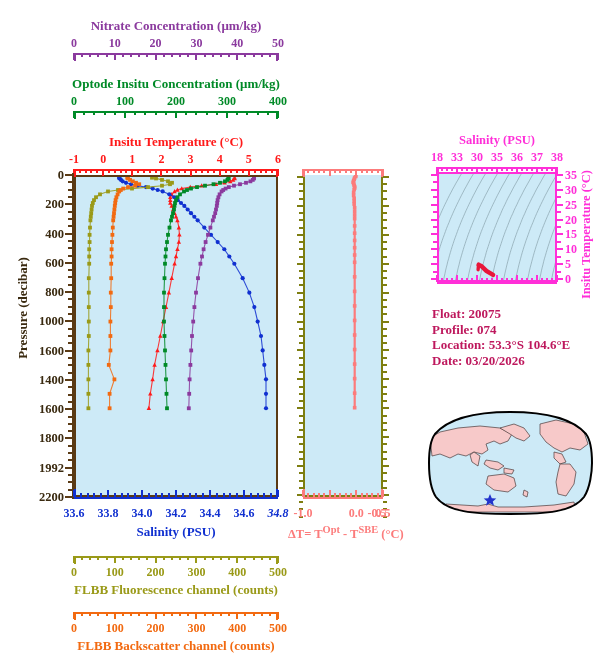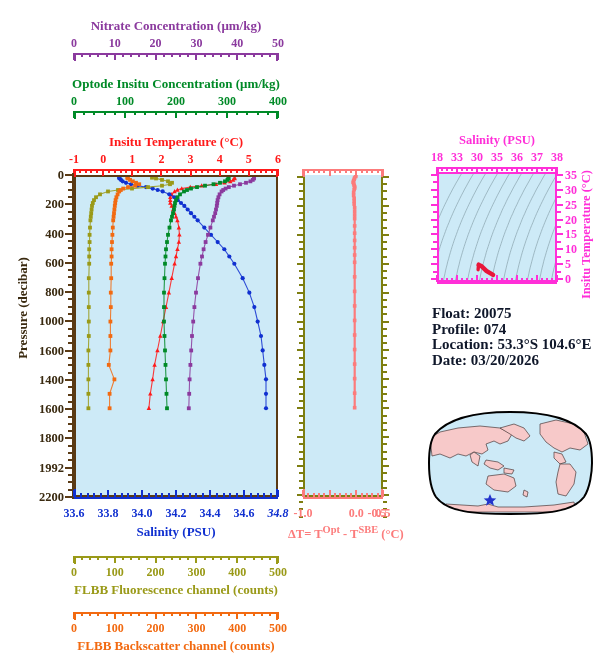--- a/index.html
+++ b/index.html
@@ -47,21 +47,21 @@
 
   
   #ts-box{left:437px;top:172px;width:120px;height:110px;background:#cdeaf7;
     border:2px solid #ff2fd8;box-sizing:border-box;overflow:hidden;}
   #ts-right-labels span{position:absolute;font-size:12px;font-weight:bold;color:#ff2fd8;
     transform:translateY(-50%);}
   #ts-ylabel{left:521px;top:227px;width:130px;text-align:center;transform:rotate(-90deg);
     font-size:12.5px;font-weight:bold;color:#ff2fd8;}
 
   
-  #meta{left:432px;top:306px;font-size:15px;font-weight:bold;color:#0f172a;line-height:15.5px;}
+  #meta{left:432px;top:306px;font-size:13px;font-weight:bold;color:#be185d;line-height:15.5px;}
 
   
   #map{left:428px;top:408px;width:165px;height:110px;}
 </style>
 </head>
 <body>
 
 <div class="abs lbl" style="left:74px;top:18px;width:204px;text-align:center;font-size:13px;color:#8b3a9e;">Nitrate Concentration (μm/kg)</div>
 <div class="ticklabels" id="tl-nitrate" style="left:74px;top:36px;width:204px;color:#8b3a9e;">
     <span style="left: 0px;">0</span>

